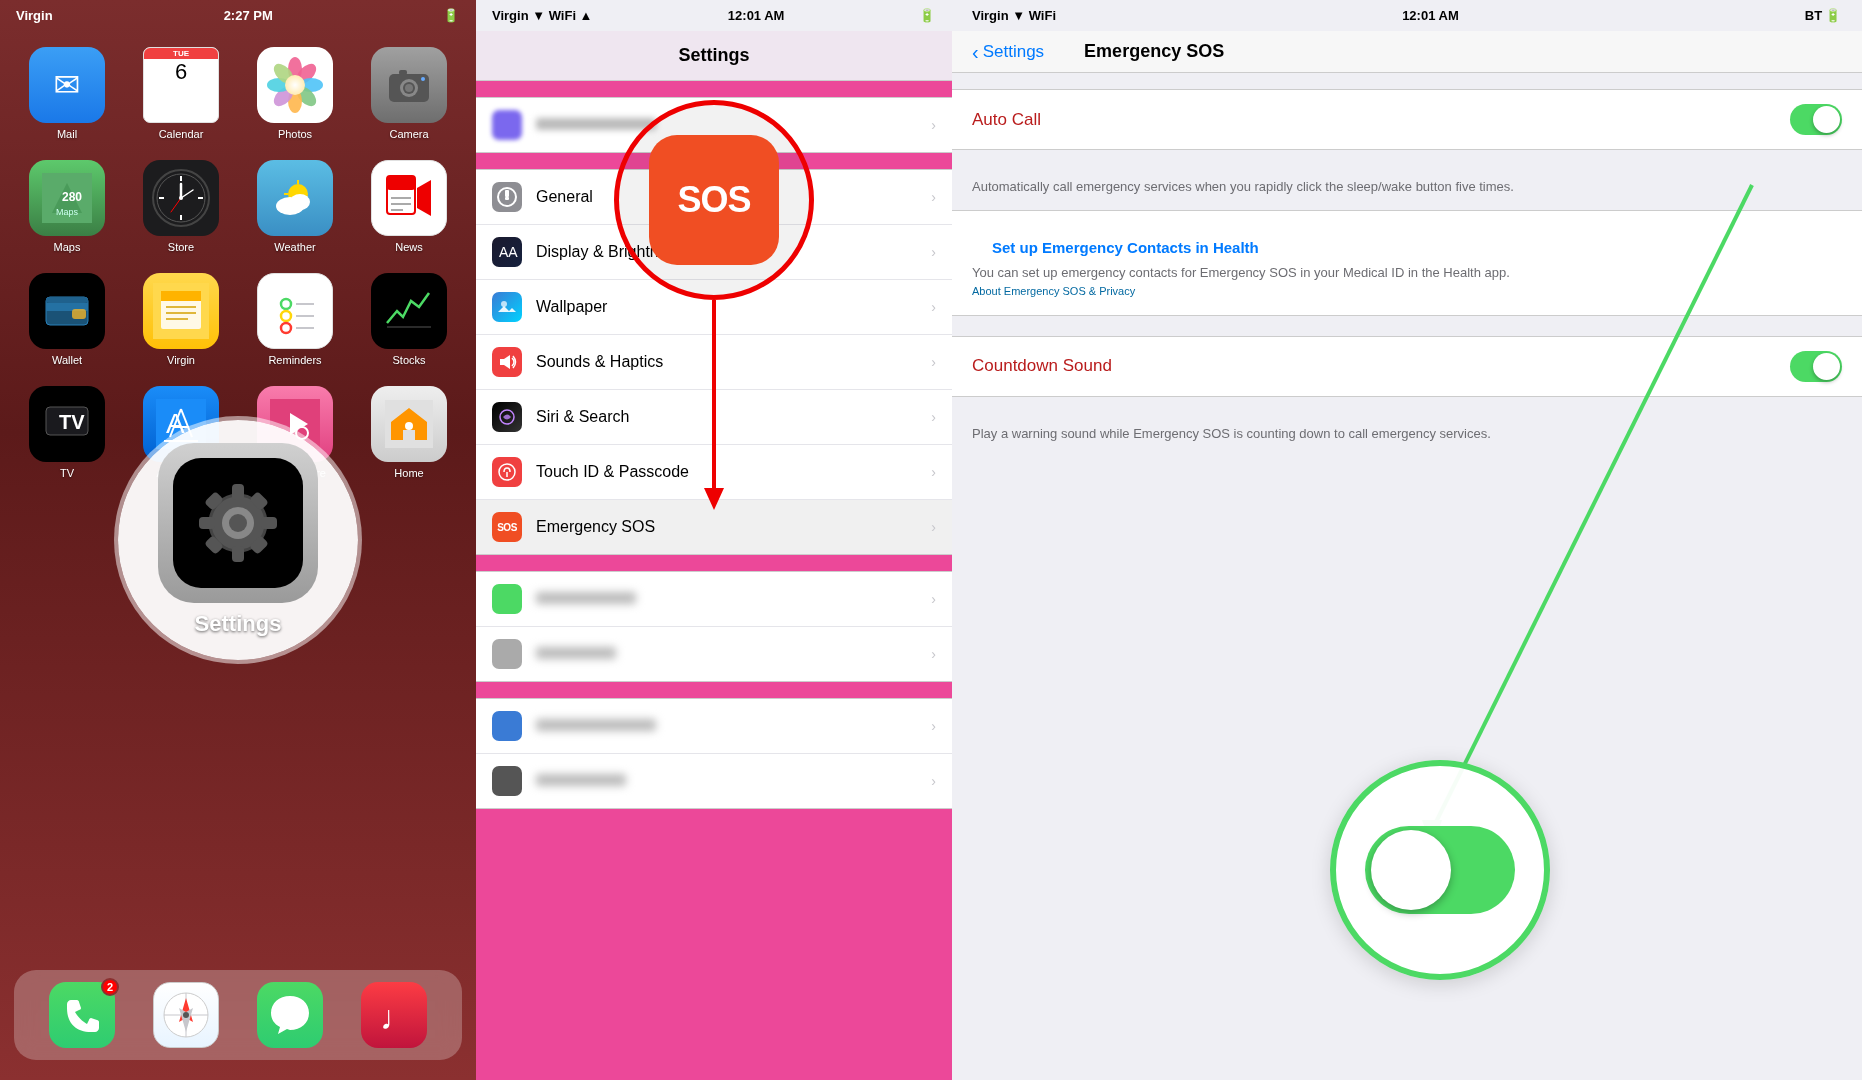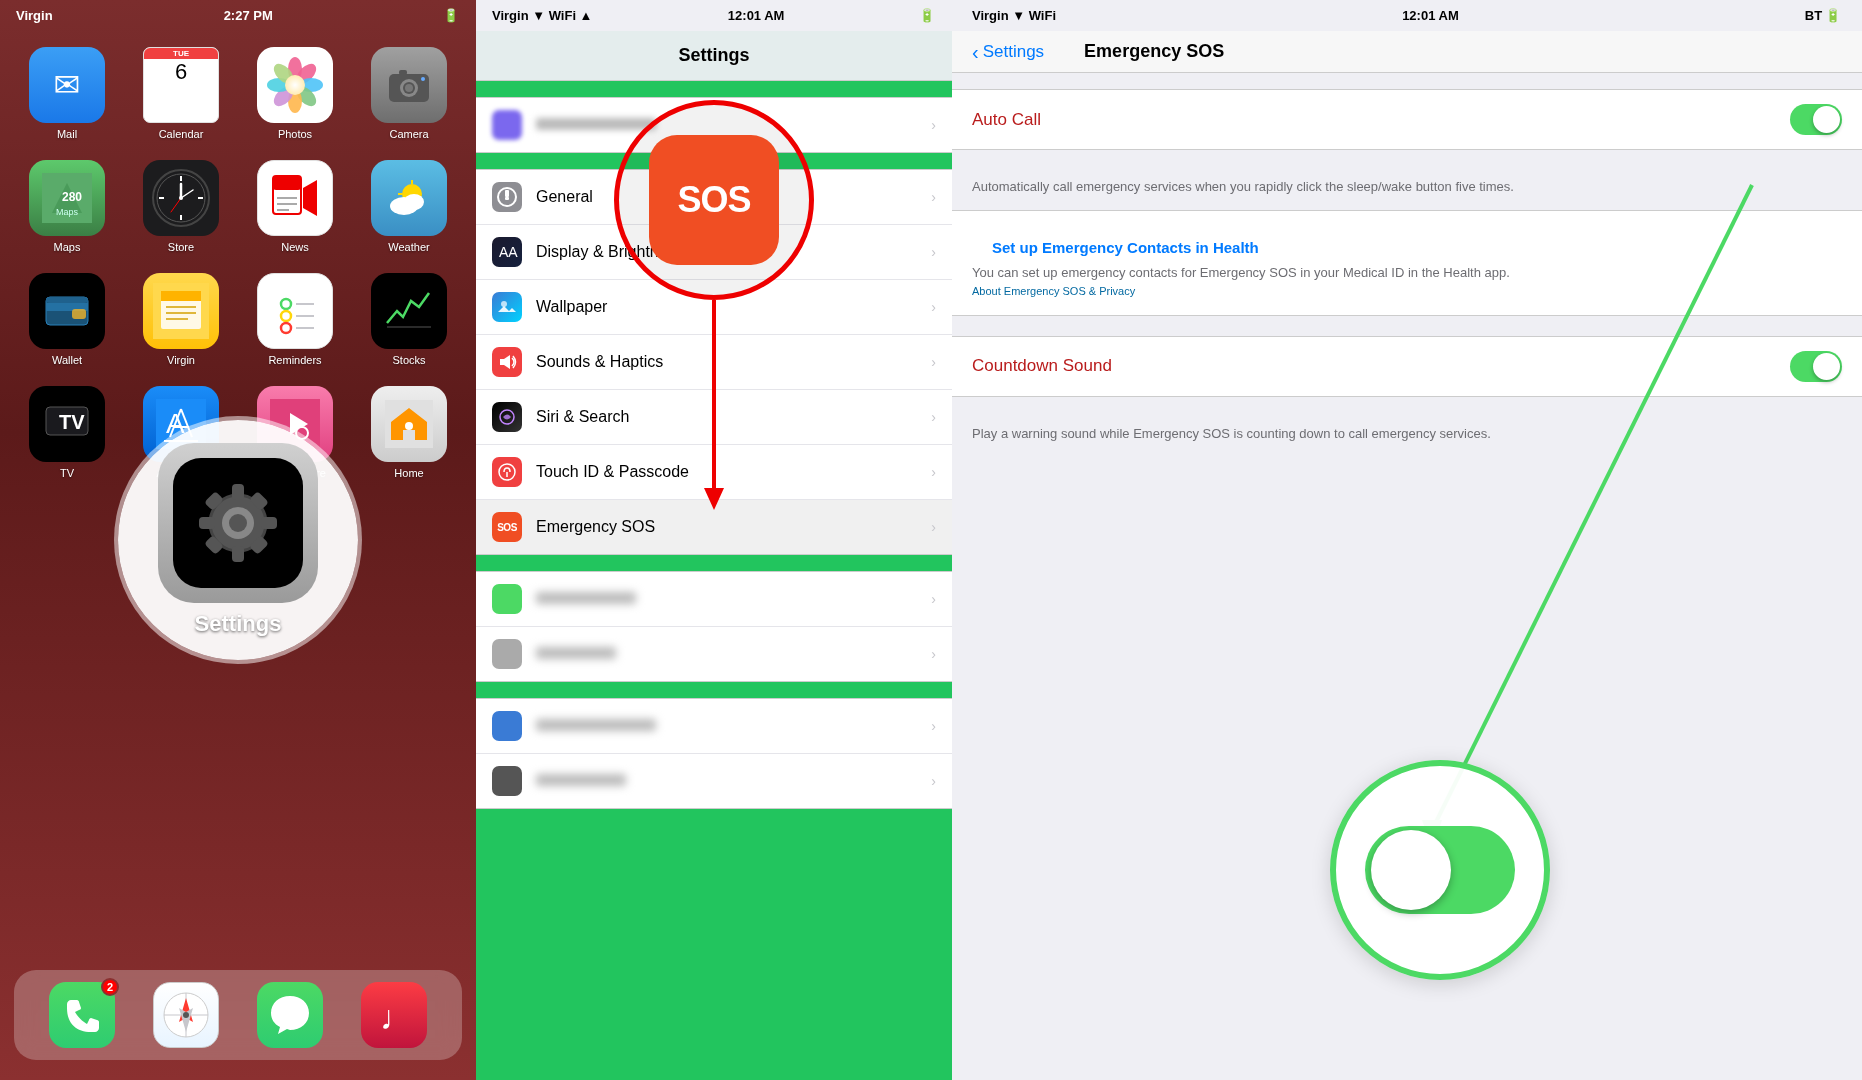--- a/index.html
+++ b/index.html
@@ -143,21 +143,21 @@
       font-size: 22px;
       font-weight: 700;
       color: #fff;
       text-shadow: 0 1px 3px rgba(0,0,0,0.6);
     }
 
     
     .panel-settings {
       width: 476px;
       height: 1080px;
-      background: #22c55e;
+      background: #ec4899;
       flex-shrink: 0;
       position: relative;
       overflow: hidden;
     }
 
     .nav-bar {
       background: rgba(239,239,244,0.95);
       border-bottom: 1px solid #ccc;
       padding: 14px 16px;
       display: flex;
@@ -590,46 +590,46 @@
 
           <line x1="30" y1="30" x2="42" y2="22" stroke="#fff" stroke-width="1.5" stroke-linecap="round"></line>
 
           <line x1="30" y1="30" x2="20" y2="44" stroke="#f00" stroke-width="1" stroke-linecap="round"></line>
           <circle cx="30" cy="30" r="2" fill="#fff"></circle>
         </svg>
       </div>
       <span class="app-label">Store</span>
     </div>
     <div class="app-icon-wrap">
+      <div class="app-icon icon-weather">
+        <svg width="55" height="45" viewBox="0 0 55 45">
+          <circle cx="30" cy="18" r="10" fill="#ffd700"></circle>
+          <line x1="30" y1="4" x2="30" y2="8" stroke="#ffd700" stroke-width="2"></line>
+          <line x1="30" y1="28" x2="30" y2="32" stroke="#ffd700" stroke-width="2"></line>
+          <line x1="16" y1="18" x2="20" y2="18" stroke="#ffd700" stroke-width="2"></line>
+          <ellipse cx="22" cy="30" rx="14" ry="9" fill="#fff"></ellipse>
+          <ellipse cx="32" cy="26" rx="10" ry="8" fill="#fff"></ellipse>
+        </svg>
+      </div>
+      <span class="app-label">Weather</span>
+    </div>
+    <div class="app-icon-wrap">
       <div class="app-icon" style="background:#fff;border:1px solid #e0e0e0;">
         <svg width="56" height="56" viewBox="0 0 56 56">
           <rect width="56" height="56" fill="#fff"></rect>
           <rect x="6" y="6" width="28" height="38" rx="3" fill="#fff" stroke="#e00" stroke-width="2"></rect>
           <rect x="6" y="6" width="28" height="14" rx="3" fill="#e00"></rect>
           <line x1="10" y1="28" x2="30" y2="28" stroke="#aaa" stroke-width="2"></line>
           <line x1="10" y1="34" x2="30" y2="34" stroke="#aaa" stroke-width="2"></line>
           <line x1="10" y1="40" x2="22" y2="40" stroke="#aaa" stroke-width="2"></line>
           <path d="M36 18 L50 10 L50 46 L36 38 Z" fill="#e00"></path>
         </svg>
       </div>
       <span class="app-label">News</span>
     </div>
-    <div class="app-icon-wrap">
-      <div class="app-icon icon-weather">
-        <svg width="55" height="45" viewBox="0 0 55 45">
-          <circle cx="30" cy="18" r="10" fill="#ffd700"></circle>
-          <line x1="30" y1="4" x2="30" y2="8" stroke="#ffd700" stroke-width="2"></line>
-          <line x1="30" y1="28" x2="30" y2="32" stroke="#ffd700" stroke-width="2"></line>
-          <line x1="16" y1="18" x2="20" y2="18" stroke="#ffd700" stroke-width="2"></line>
-          <ellipse cx="22" cy="30" rx="14" ry="9" fill="#fff"></ellipse>
-          <ellipse cx="32" cy="26" rx="10" ry="8" fill="#fff"></ellipse>
-        </svg>
-      </div>
-      <span class="app-label">Weather</span>
-    </div>
 
     <div class="app-icon-wrap">
       <div class="app-icon icon-wallet">
         <svg width="50" height="40" viewBox="0 0 50 40">
           <rect x="4" y="6" width="42" height="28" rx="4" fill="#1a5276" stroke="#2980b9" stroke-width="1"></rect>
           <rect x="4" y="12" width="42" height="8" fill="#2471a3"></rect>
           <rect x="30" y="18" width="14" height="10" rx="3" fill="#f0b429" opacity="0.8"></rect>
           <rect x="4" y="6" width="42" height="6" rx="4" fill="#1f618d"></rect>
         </svg>
       </div>

